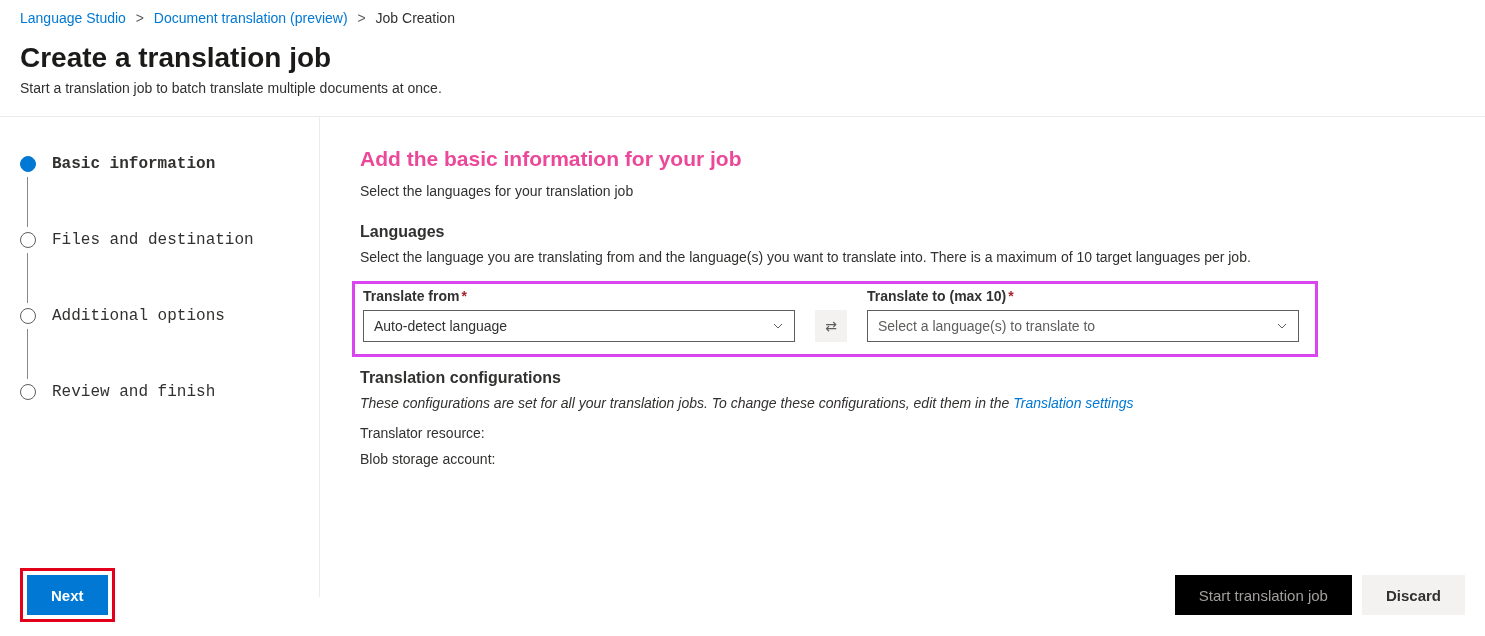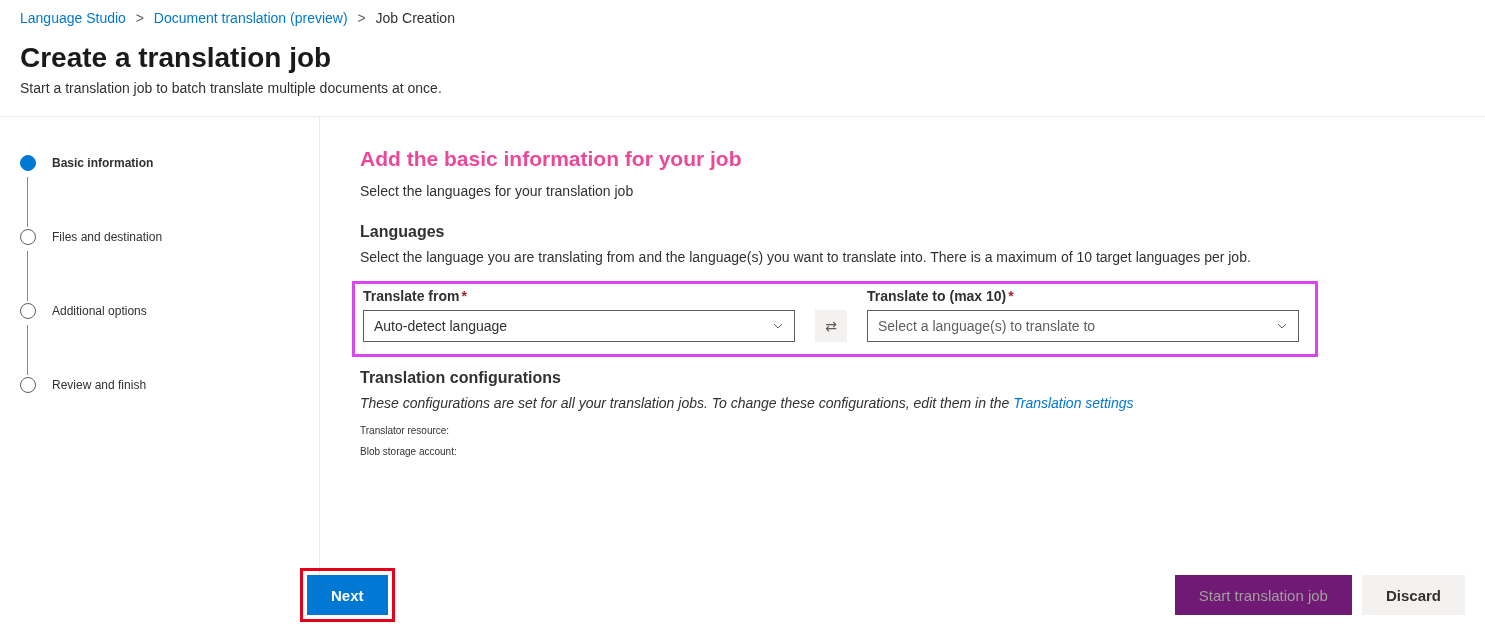--- a/index.html
+++ b/index.html
@@ -90,22 +90,23 @@
       border: 1px solid #605e5c;
       background: #fff;
       margin-right: 16px;
       flex-shrink: 0;
     }
     .step.active .dot {
       background: #0078d4;
       border-color: #0078d4;
     }
     .step .label {
-      font-size: 12px;
-      color: #323130;
+      font-size: 16px;
+      color: #323130;
+      font-family: Liberation Mono, monospace;
     }
     .step.active .label {
       font-weight: 600;
     }
     
     .section-title {
       font-size: 21px;
       font-weight: 600;
       color: #ec4899;
       margin-bottom: 12px;
@@ -185,21 +186,21 @@
       font-size: 14px;
       color: #323130;
       margin-bottom: 14px;
       font-style: italic;
     }
     .config-text a {
       color: #0078d4;
       text-decoration: none;
     }
     .kv {
-      font-size: 10px;
+      font-size: 14px;
       margin-bottom: 10px;
     }
     
     .footer {
       position: absolute;
       left: 0;
       right: 0;
       bottom: 14px;
       padding: 0 20px;
       display: flex;
@@ -215,34 +216,33 @@
       cursor: pointer;
       display: inline-flex;
       align-items: center;
       justify-content: center;
     }
     .btn-primary {
       background: #0078d4;
       color: #fff;
     }
     .btn-disabled {
-      background: #701a75;
+      background: #000000;
       color: #a19f9d;
       font-weight: 400;
       cursor: default;
     }
     .btn-default {
       background: #f3f2f1;
       color: #323130;
     }
     .highlight-next {
       border: 3px solid #e3001b;
       padding: 4px;
       display: inline-block;
-      margin-left: 280px;
     }
     .footer-right {
       margin-left: auto;
       display: flex;
       gap: 10px;
     }
     svg { display: block; }
   </style>
 </head>
 <body>

